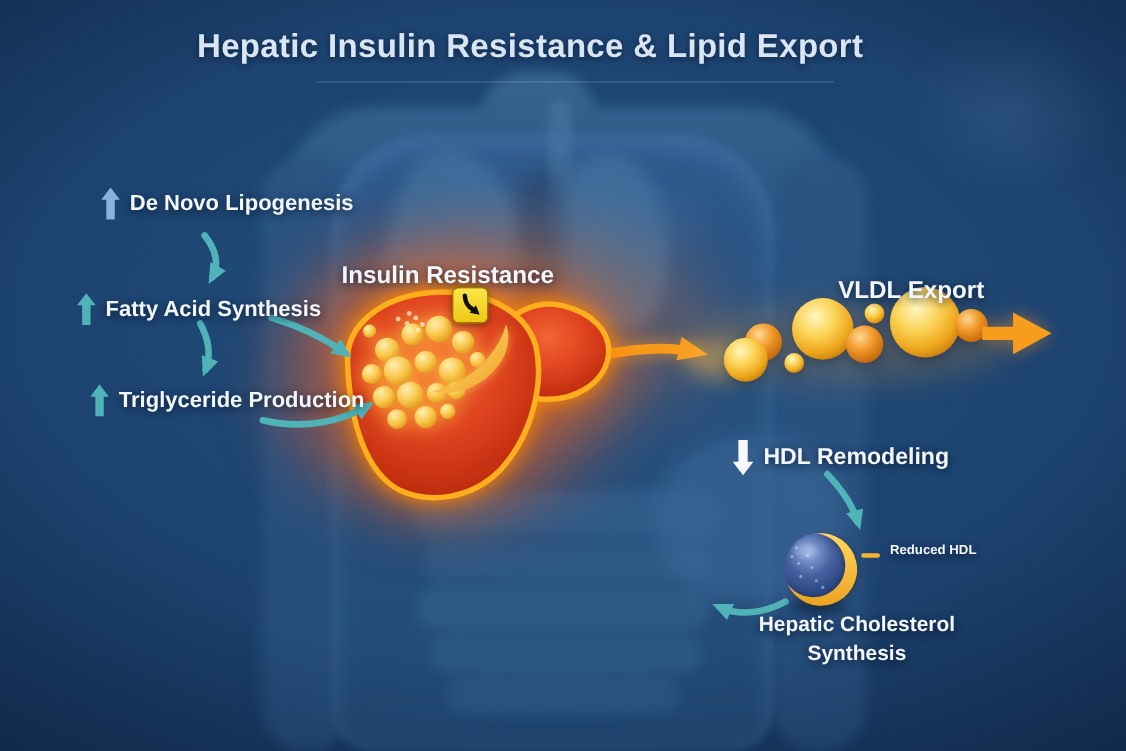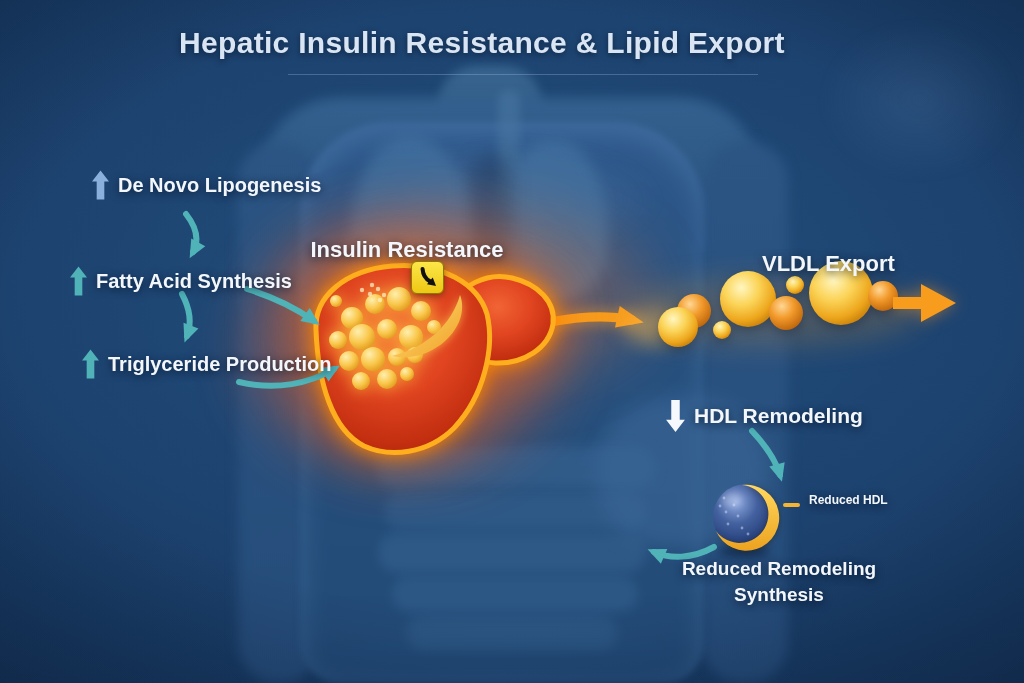--- a/index.html
+++ b/index.html
@@ -259,17 +259,17 @@
     <svg width="19" height="32" viewBox="0 0 20 34" style="transform:rotate(180deg)">
       <path d="M10,0 L20,13 L14.5,13 L14.5,34 L5.5,34 L5.5,13 L0,13 Z" fill="var(--white-arrow)"></path>
     </svg>
     <span class="lbl txt">HDL Remodeling</span>
   </div>
 
   <div class="abs hdl-dash"></div>
   <div class="abs lbl lbl-rhdl">Reduced HDL</div>
 
   <div class="abs lbl-exchange">
-    <div>Reduced Remodeling</div>
+    <div>Hepatic Cholesterol</div>
     <div>Synthesis</div>
   </div>
 
 </div>
 
 </body></html>

